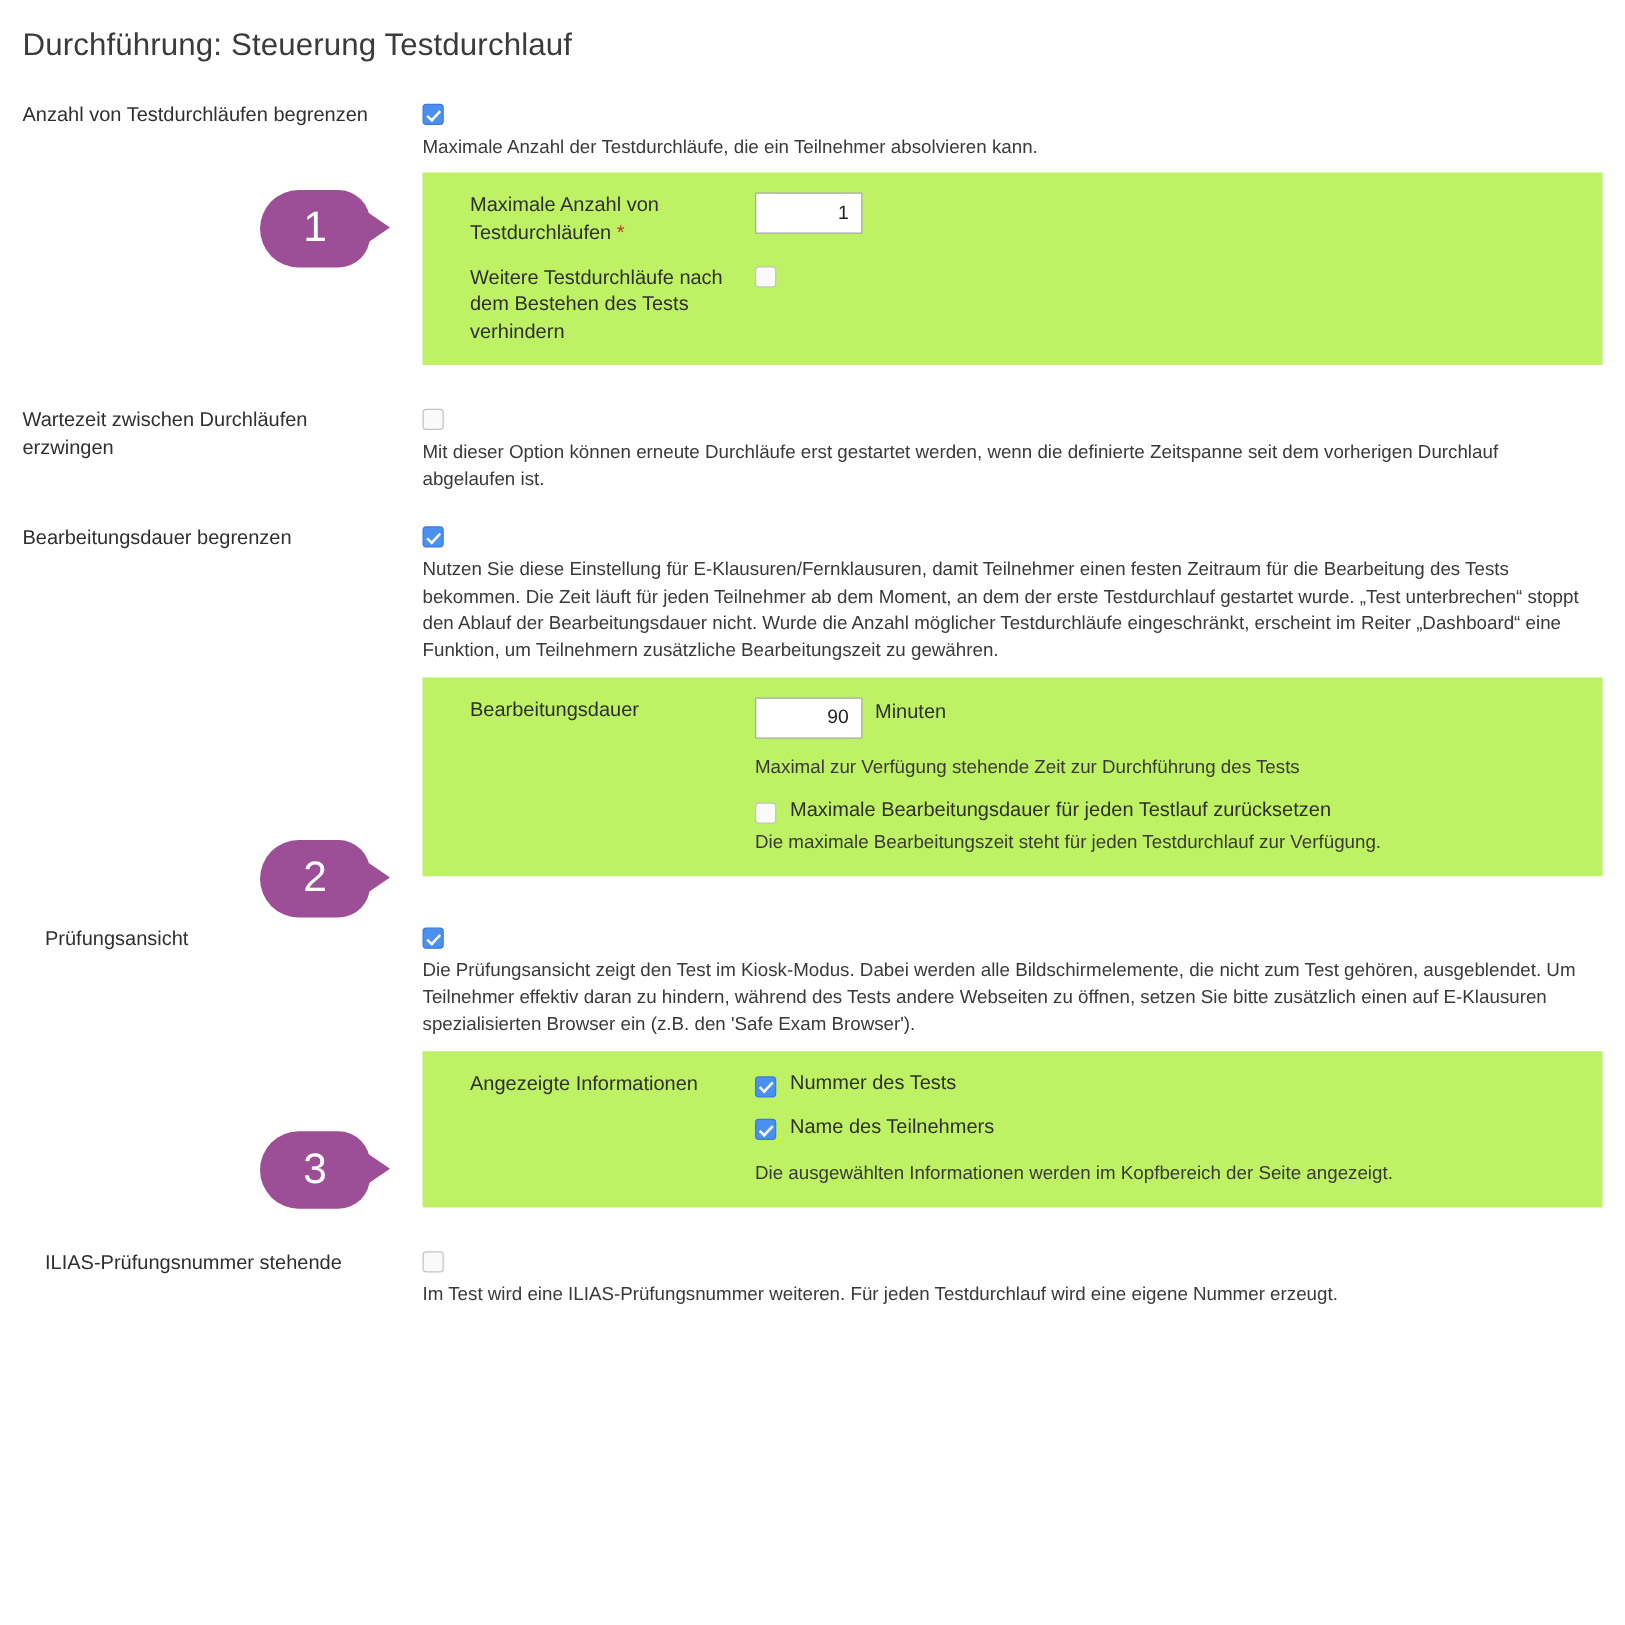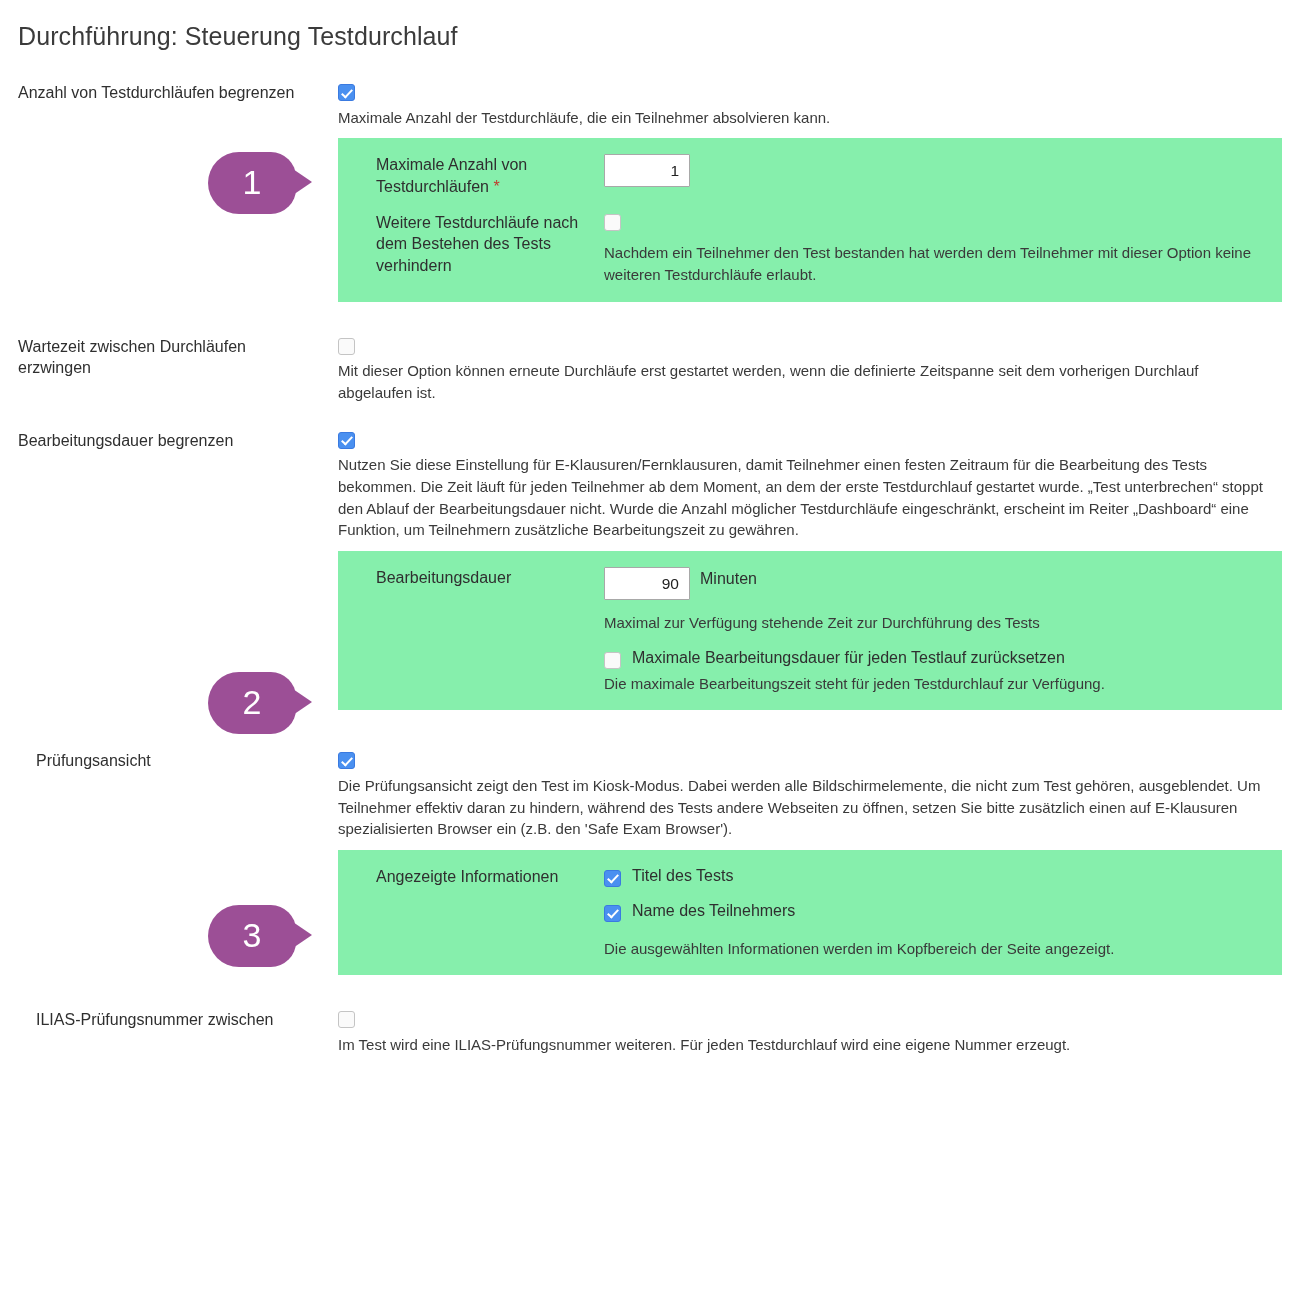--- a/index.html
+++ b/index.html
@@ -86,21 +86,21 @@
     top: 1.5px;
     width: 4px;
     height: 9px;
     border: solid #fff;
     border-width: 0 2px 2px 0;
     transform: rotate(43deg);
   }
 
   
   .subpanel {
-    background: #86efac;
+    background: #bef264;
     margin-top: 10px;
     padding: 16px 20px 16px 38px;
     box-sizing: border-box;
   }
   .subrow {
     display: flex;
     align-items: flex-start;
     margin-bottom: 14px;
   }
   .subrow:last-child { margin-bottom: 0; }
@@ -221,21 +221,20 @@
           </div>
           <div class="subfield">
             <input class="num" type="text" value="1" style="">
           </div>
         </div>
 
         <div class="subrow">
           <div class="sublabel">Weitere Testdurchläufe nach dem Bestehen des Tests verhindern</div>
           <div class="subfield">
             <div class="cb off"></div>
-            <div class="desc" style="margin-top:8px;max-width:660px">Nachdem ein Teilnehmer den Test bestanden hat werden dem Teilnehmer mit dieser Option keine weiteren Testdurchläufe erlaubt.</div>
           </div>
         </div>
       </div>
     </div>
   </div>
 
   <div class="gap-md"></div>
 
   <div class="row">
     <div class="label-col">Wartezeit zwischen Durchläufen erzwingen</div>
@@ -281,37 +280,37 @@
     <div class="field-col">
       <div class="cb on"></div>
       <div class="desc">Die Prüfungsansicht zeigt den Test im Kiosk-Modus. Dabei werden alle Bildschirmelemente, die nicht zum Test gehören, ausgeblendet. Um Teilnehmer effektiv daran zu hindern, während des Tests andere Webseiten zu öffnen, setzen Sie bitte zusätzlich einen auf E-Klausuren spezialisierten Browser ein (z.B. den 'Safe Exam Browser').</div>
 
       <div class="subpanel">
         <div class="subrow">
           <div class="sublabel">Angezeigte Informationen</div>
           <div class="subfield">
             <div class="cb-line tight">
               <div class="cb on"></div>
-              <div class="txt">Titel des Tests</div>
+              <div class="txt">Nummer des Tests</div>
             </div>
             <div class="cb-line">
               <div class="cb on"></div>
               <div class="txt">Name des Teilnehmers</div>
             </div>
             <div class="sub-note" style="margin-top:16px">Die ausgewählten Informationen werden im Kopfbereich der Seite angezeigt.</div>
           </div>
         </div>
       </div>
     </div>
   </div>
 
   <div class="gap-md"></div>
 
   <div class="row">
-    <div class="label-col indent-2">ILIAS-Prüfungsnummer zwischen</div>
+    <div class="label-col indent-2">ILIAS-Prüfungsnummer stehende</div>
     <div class="field-col">
       <div class="cb off"></div>
       <div class="desc">Im Test wird eine ILIAS-Prüfungsnummer weiteren. Für jeden Testdurchlauf wird eine eigene Nummer erzeugt.</div>
     </div>
   </div>
 
   <div class="badge" id="badge1">
     <div class="bubble"></div>
     <div class="tip"></div>
     <div class="num">1</div>

